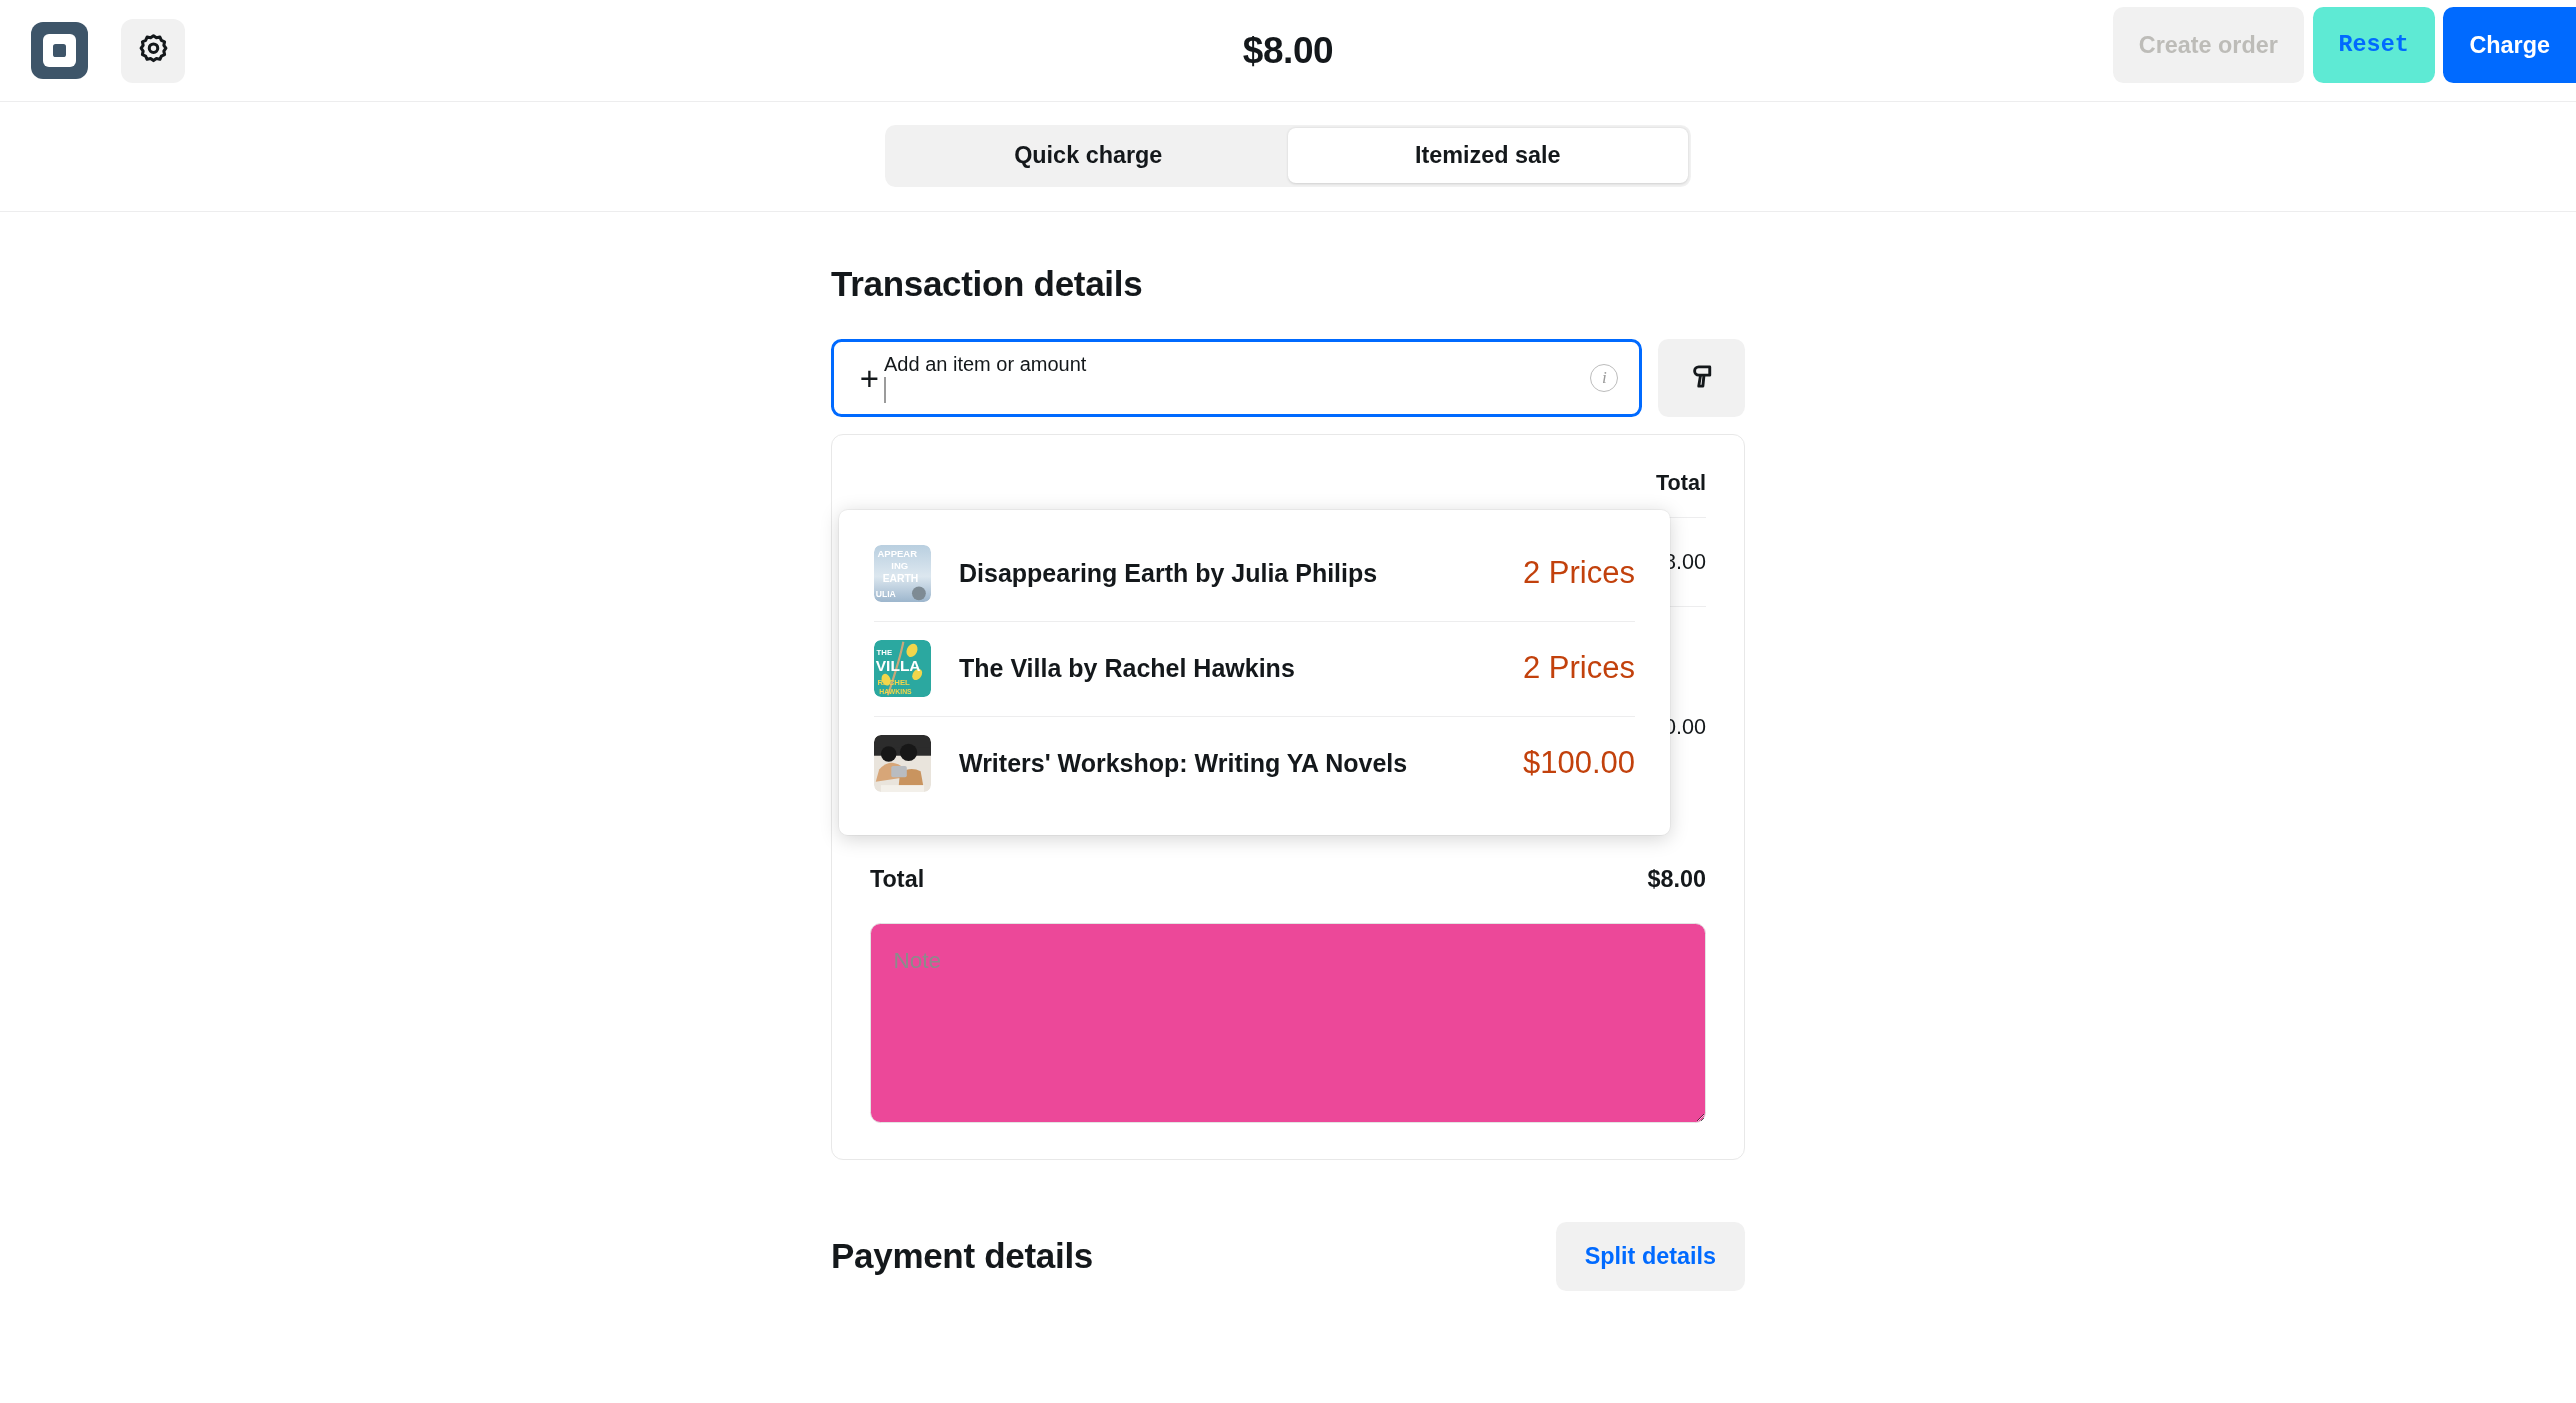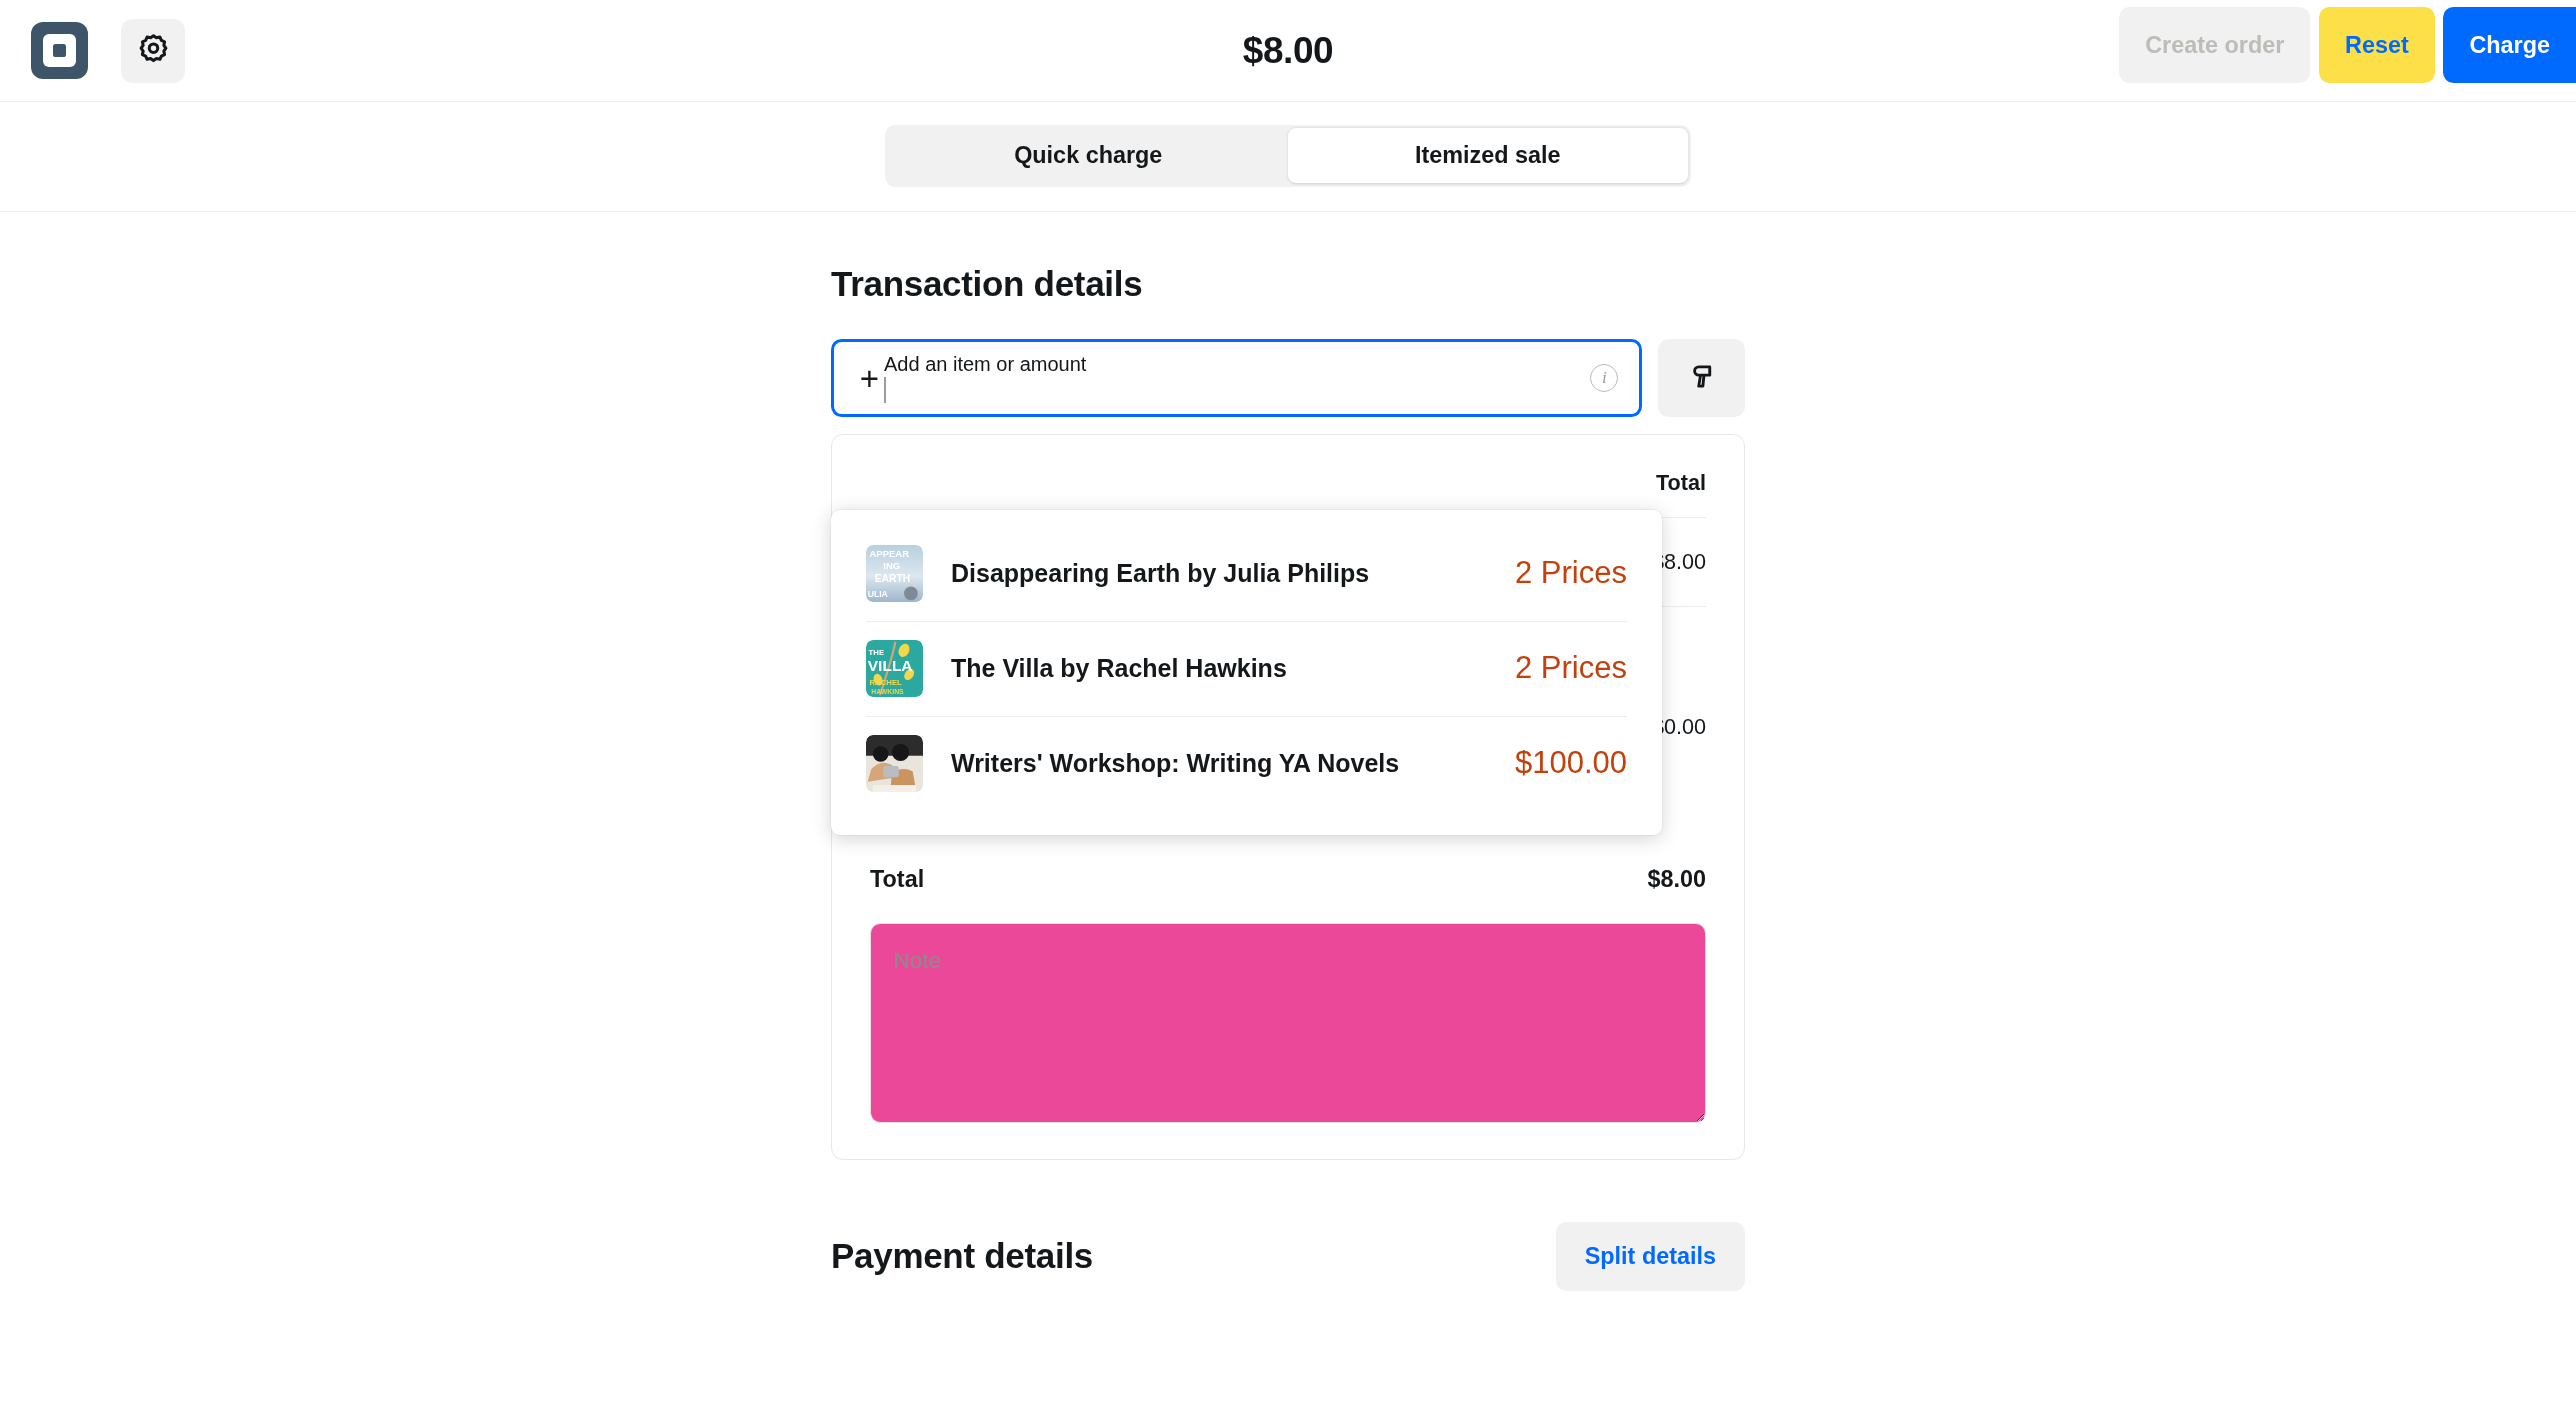--- a/index.html
+++ b/index.html
@@ -71,21 +71,21 @@
     border-radius: 10.4px;
     font-size: 23.4px;
     font-weight: 600;
     font-family: "Liberation Sans", sans-serif;
     padding: 0 26px;
     height: 76px;
     cursor: pointer;
     white-space: nowrap;
   }
   .btn-disabled { background: #f1f1f1; color: #bdbcb8; cursor: default; }
-  .btn-secondary { background: #fde047; color: #006aff; }
+  .btn-secondary { background: #5eead4; color: #006aff; font-family: Liberation Mono, monospace; }
   .btn-primary { background: #006aff; color: #ffffff; border-radius: 10.4px 0 0 10.4px; }
 
   
   .tabsrow {
     height: 110px;
     border-bottom: 1.7px solid #ededee;
     display: flex;
     align-items: flex-start;
     justify-content: center;
   }
@@ -261,21 +261,21 @@
     font-weight: 700;
     padding: 0 29px;
     height: 69px;
     cursor: pointer;
     font-family: "Liberation Sans", sans-serif;
   }
 
   
   .dropdown {
     position: absolute;
-    left: 0;
+    left: 8px;
     top: 298px;
     width: 831px;
     background: #ffffff;
     border-radius: 8.7px;
     box-shadow: 0 3.5px 19px rgba(0,0,0,.17), 0 0 0 0.9px rgba(0,0,0,.04);
     padding: 15.6px 0 24px 0;
     z-index: 30;
   }
   .sugg {
     display: flex;

